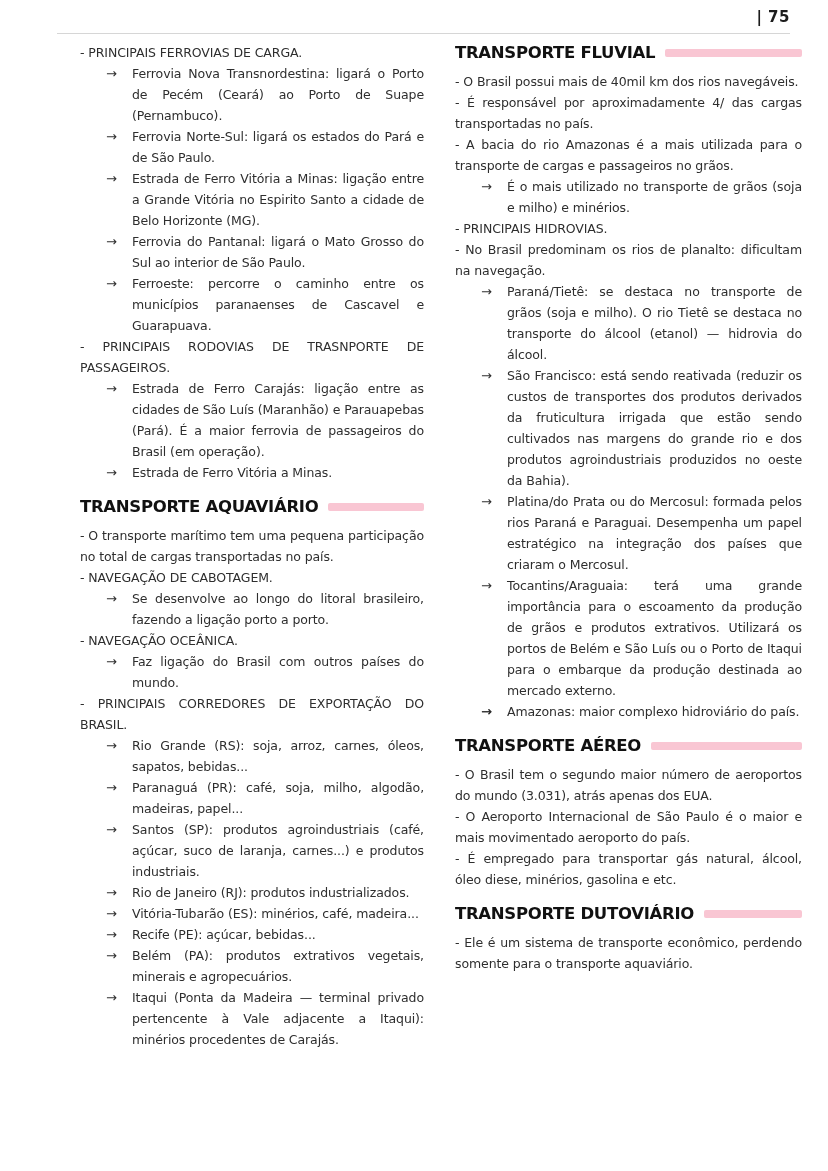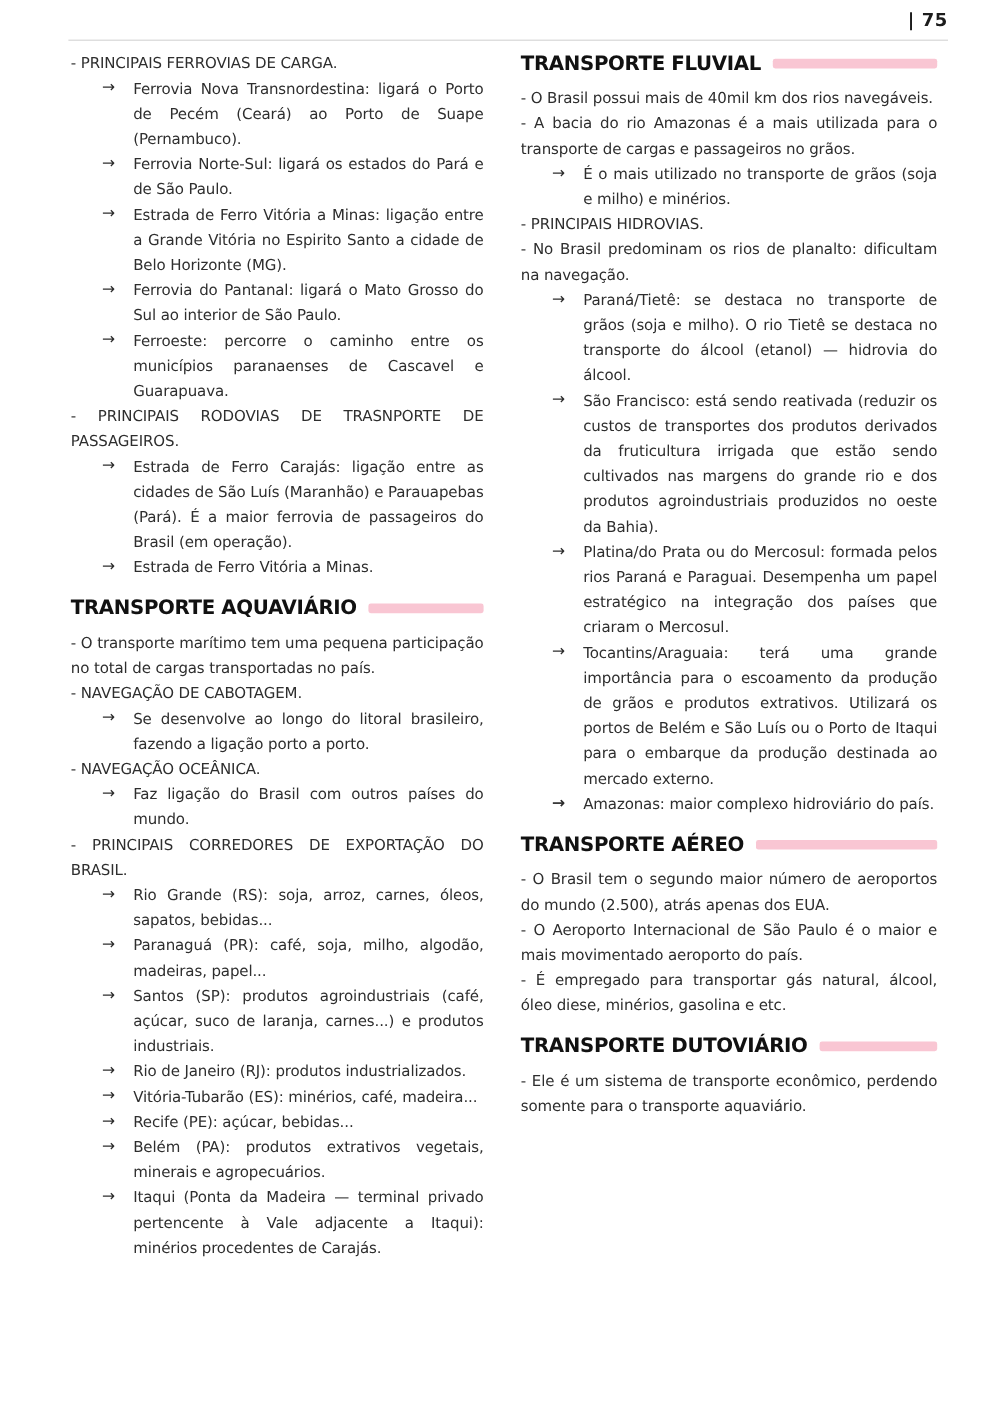--- a/index.html
+++ b/index.html
@@ -27,21 +27,21 @@
     position: absolute;
     top: 33px;
     left: 57px;
     width: 733px;
     height: 1px;
     background: #d6d6d6;
   }
   .columns {
     position: absolute;
     top: 42px;
-    left: 59px;
+    left: 80px;
     width: 722px;
     display: flex;
     gap: 31px;
   }
   .col { flex: 0 0 auto; }
   .col-left  { width: 344px; }
   .col-right { width: 347px; }
 
   .block {
     font-size: 12.5px;
@@ -123,35 +123,36 @@
         <div class="block arrow"><span class="arrow-glyph">→</span><span>Recife (PE): açúcar, bebidas...</span></div>
         <div class="block arrow"><span class="arrow-glyph">→</span><span>Belém (PA): produtos extrativos vegetais, minerais e agropecuários.</span></div>
         <div class="block arrow"><span class="arrow-glyph">→</span><span>Itaqui (Ponta da Madeira — terminal privado pertencente à Vale adjacente a Itaqui): minérios procedentes de Carajás.</span></div>
       </div>
     <div class="col col-right" id="col-right">
         <div class="block heading">
           <span class="heading-text">TRANSPORTE FLUVIAL</span>
           <span class="heading-bar"></span>
         </div>
         <div class="block item">- O Brasil possui mais de 40mil km dos rios navegáveis.</div>
+        <div class="block item">- É responsável por aproximadamente 4/ das cargas transportadas no país.</div>
         <div class="block item">- A bacia do rio Amazonas é a mais utilizada para o transporte de cargas e passageiros no grãos.</div>
         <div class="block arrow"><span class="arrow-glyph">→</span><span>É o mais utilizado no transporte de grãos (soja e milho) e minérios.</span></div>
         <div class="block item">- PRINCIPAIS HIDROVIAS.</div>
         <div class="block item">- No Brasil predominam os rios de planalto: dificultam na navegação.</div>
         <div class="block arrow"><span class="arrow-glyph">→</span><span>Paraná/Tietê: se destaca no transporte de grãos (soja e milho). O rio Tietê se destaca no transporte do álcool (etanol) — hidrovia do álcool.</span></div>
         <div class="block arrow"><span class="arrow-glyph">→</span><span>São Francisco: está sendo reativada (reduzir os custos de transportes dos produtos derivados da fruticultura irrigada que estão sendo cultivados nas margens do grande rio e dos produtos agroindustriais produzidos no oeste da Bahia).</span></div>
         <div class="block arrow"><span class="arrow-glyph">→</span><span>Platina/do Prata ou do Mercosul: formada pelos rios Paraná e Paraguai. Desempenha um papel estratégico na integração dos países que criaram o Mercosul.</span></div>
         <div class="block arrow"><span class="arrow-glyph">→</span><span>Tocantins/Araguaia: terá uma grande importância para o escoamento da produção de grãos e produtos extrativos. Utilizará os portos de Belém e São Luís ou o Porto de Itaqui para o embarque da produção destinada ao mercado externo.</span></div>
         <div class="block arrow"><span class="arrow-glyph">→</span></div>
         <div class="block arrow"><span class="arrow-glyph">→</span><span>Amazonas: maior complexo hidroviário do país.</span></div>
         <div class="block heading">
           <span class="heading-text">TRANSPORTE AÉREO</span>
           <span class="heading-bar"></span>
         </div>
-        <div class="block item">- O Brasil tem o segundo maior número de aeroportos do mundo (2.500), atrás apenas dos EUA.</div>
+        <div class="block item">- O Brasil tem o segundo maior número de aeroportos do mundo (3.031), atrás apenas dos EUA.</div>
         <div class="block item">- O Aeroporto Internacional de São Paulo é o maior e mais movimentado aeroporto do país.</div>
         <div class="block item">- É empregado para transportar gás natural, álcool, óleo diese, minérios, gasolina e etc.</div>
         <div class="block heading">
           <span class="heading-text">TRANSPORTE DUTOVIÁRIO</span>
           <span class="heading-bar"></span>
         </div>
         <div class="block item">- Ele é um sistema de transporte econômico, perdendo somente para o transporte aquaviário.</div>
       </div>
   </div>
 </div>

